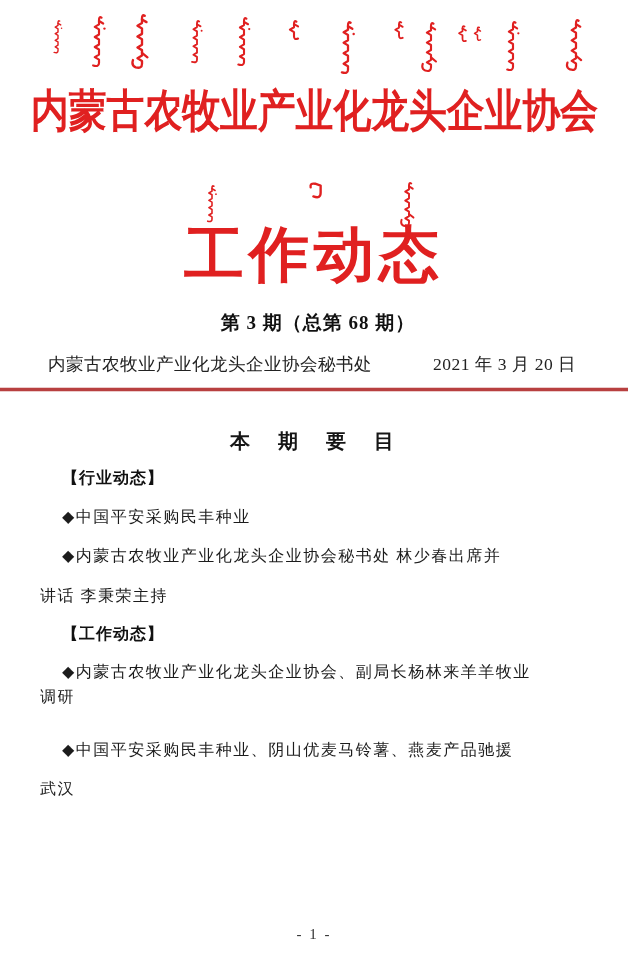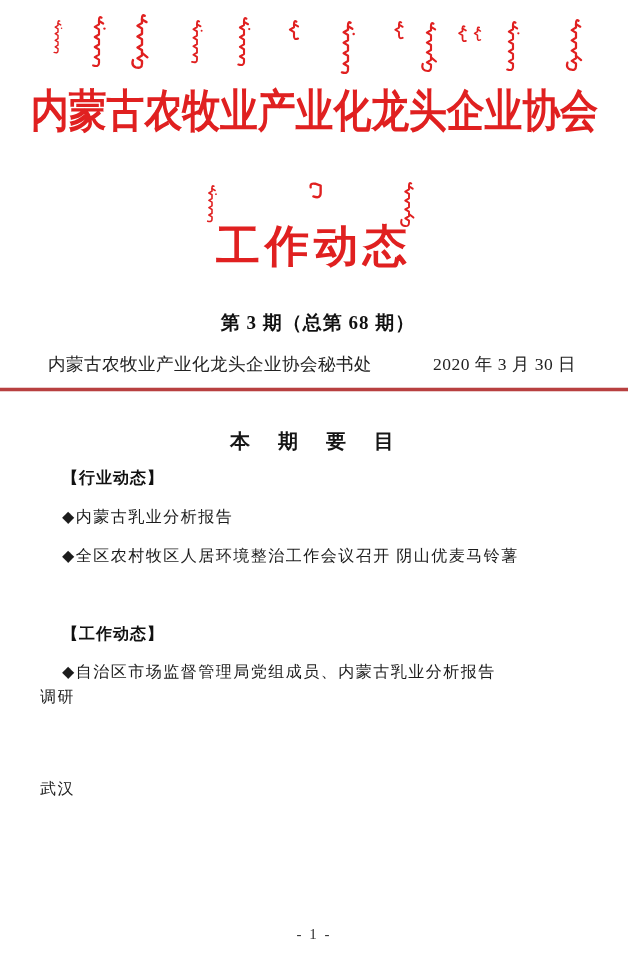--- a/index.html
+++ b/index.html
@@ -10,21 +10,21 @@
   svg.decor{position:absolute;left:0;}
   .banner-top{top:0;}
   .banner-mid{top:175px;}
   .org-title-wrap{position:absolute;top:88px;left:0;right:0;display:flex;justify-content:center;}
   .org-title{
     font-size:45px;font-weight:bold;color:#e02020;white-space:nowrap;line-height:1.05;
     transform:scaleX(0.84);transform-origin:center;letter-spacing:0px;
   }
   .bulletin-title-wrap{position:absolute;top:224px;left:0;right:0;display:flex;justify-content:center;}
   .bulletin-title{
-    font-size:44px;font-weight:bold;color:#e02020;letter-spacing:5px;line-height:1.05;white-space:nowrap;
+    font-size:60px;font-weight:bold;color:#e02020;letter-spacing:5px;line-height:1.05;white-space:nowrap;
   }
   .issue-line{
     position:absolute;top:310px;left:8px;right:0;text-align:center;
     font-size:19px;font-weight:bold;letter-spacing:1px;color:#111;
   }
   .pub-row{
     position:absolute;top:352px;left:48px;right:52px;
     display:flex;justify-content:space-between;align-items:flex-start;
     font-size:17.5px;letter-spacing:0.5px;color:#222;
   }
@@ -102,30 +102,32 @@
   </svg>
 
   <div class="bulletin-title-wrap">
     <div class="bulletin-title">工作动态</div>
   </div>
 
   <div class="issue-line">第 3 期（总第 68 期）</div>
 
   <div class="pub-row">
     <span>内蒙古农牧业产业化龙头企业协会秘书处</span>
-    <span>2020 年 3 月 30 日</span>
+    <span>2021 年 3 月 20 日</span>
   </div>
 
   <div class="red-rule"></div>
 
   <div class="toc-heading">本　期　要　目</div>
 
   <div class="toc-line toc-section t0">【行业动态】</div>
-  <div class="toc-line toc-item t1">◆内蒙古乳业分析报告</div>
-  <div class="toc-line toc-item t2">◆全区农村牧区人居环境整治工作会议召开 阴山优麦马铃薯</div>
+  <div class="toc-line toc-item t1">◆中国平安采购民丰种业</div>
+  <div class="toc-line toc-item t2">◆内蒙古农牧业产业化龙头企业协会秘书处 林少春出席并</div>
+  <div class="toc-line toc-cont t3">讲话 李秉荣主持</div>
   <div class="toc-line toc-section t4">【工作动态】</div>
-  <div class="toc-line toc-item t5">◆自治区市场监督管理局党组成员、内蒙古乳业分析报告</div>
+  <div class="toc-line toc-item t5">◆内蒙古农牧业产业化龙头企业协会、副局长杨林来羊羊牧业</div>
   <div class="toc-line toc-cont t6">调研</div>
+  <div class="toc-line toc-item t7">◆中国平安采购民丰种业、阴山优麦马铃薯、燕麦产品驰援</div>
   <div class="toc-line toc-cont t8">武汉</div>
 
   <div class="footer-pageno">- 1 -</div>
 
 </div>
 
 </body></html>

